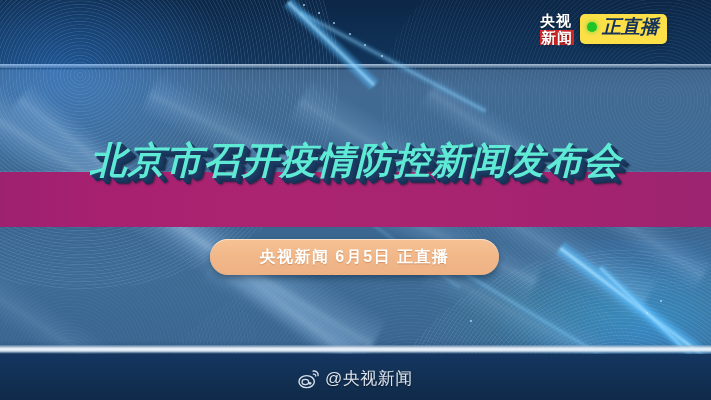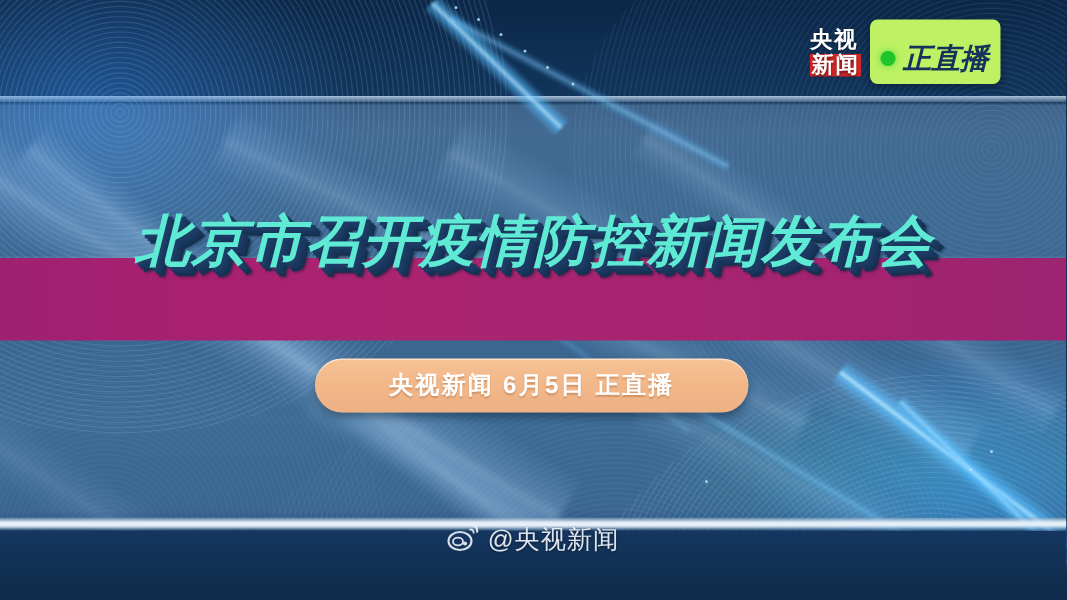--- a/index.html
+++ b/index.html
@@ -265,23 +265,23 @@
   }
   .badge-cctv-row.second {
     margin-top: 2px;
     background: #d62626;
     padding: 0 1px;
   }
   .badge-live {
     display: flex;
     align-items: center;
     gap: 5px;
-    background: #bef264;
+    background: #fde047;
     border-radius: 5px;
-    padding: 13px 8px 4px 7px;
+    padding: 0 8px 4px 7px;
     box-shadow: 0 2px 5px rgba(0,0,0,.35);
     justify-content: space-between;
   }
   .live-dot {
     width: 10px; height: 10px;
     border-radius: 50%;
     background: #1fc528;
     flex: none;
     box-shadow: 0 0 5px rgba(40,210,60,.8);
   }
@@ -290,23 +290,24 @@
     font-weight: bold;
     font-style: italic;
     color: #15325c;
     letter-spacing: 0px;
     white-space: nowrap;
   }
 
   
   .watermark {
     position: absolute;
-    left: 0; top: 348px;
+    left: 0; top: 367px;
     width: 100%;
     display: flex;
+    align-items: center;
     justify-content: center;
     gap: 5px;
   }
   .weibo-icon {
     width: 22px; height: 20px;
     flex: none;
     opacity: .92;
   }
   .watermark-text {
     font-size: 17px;

